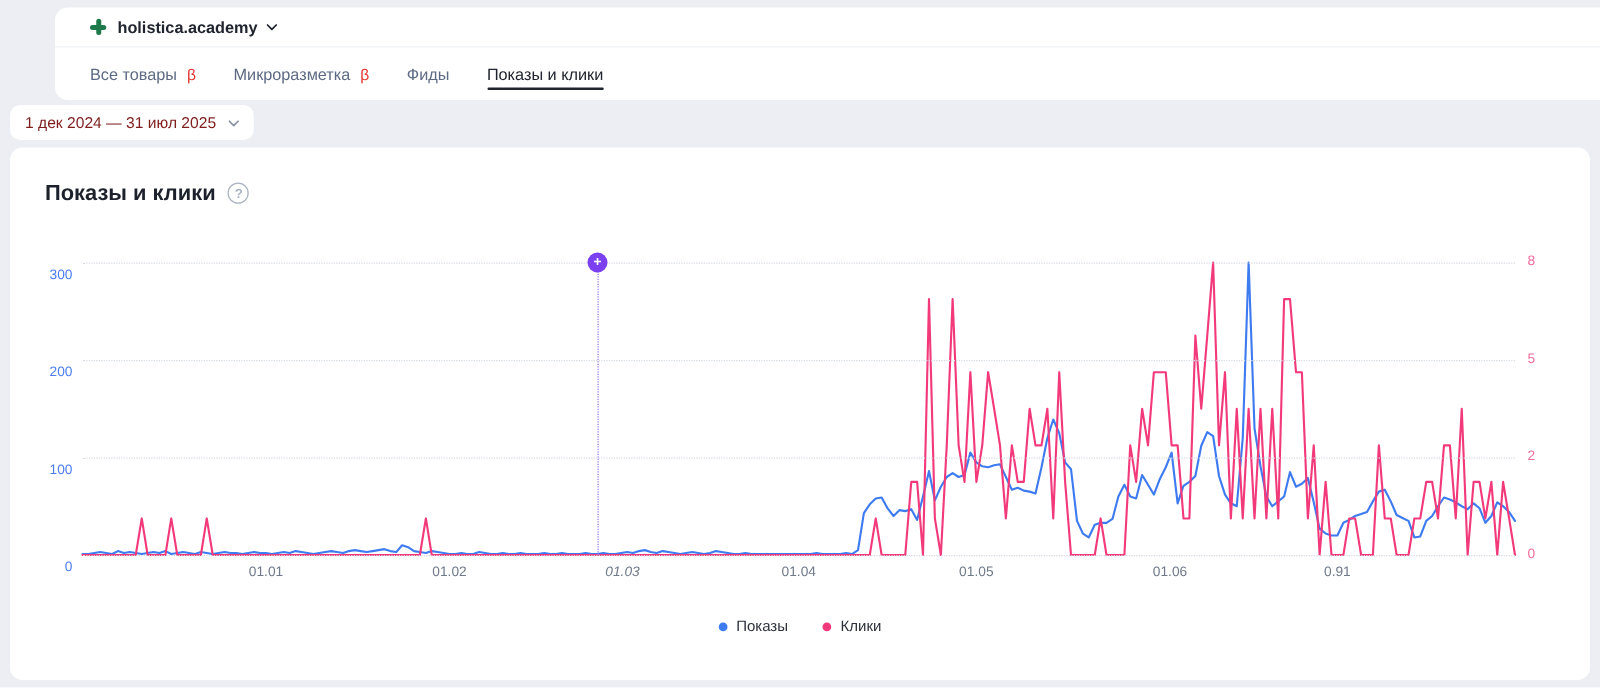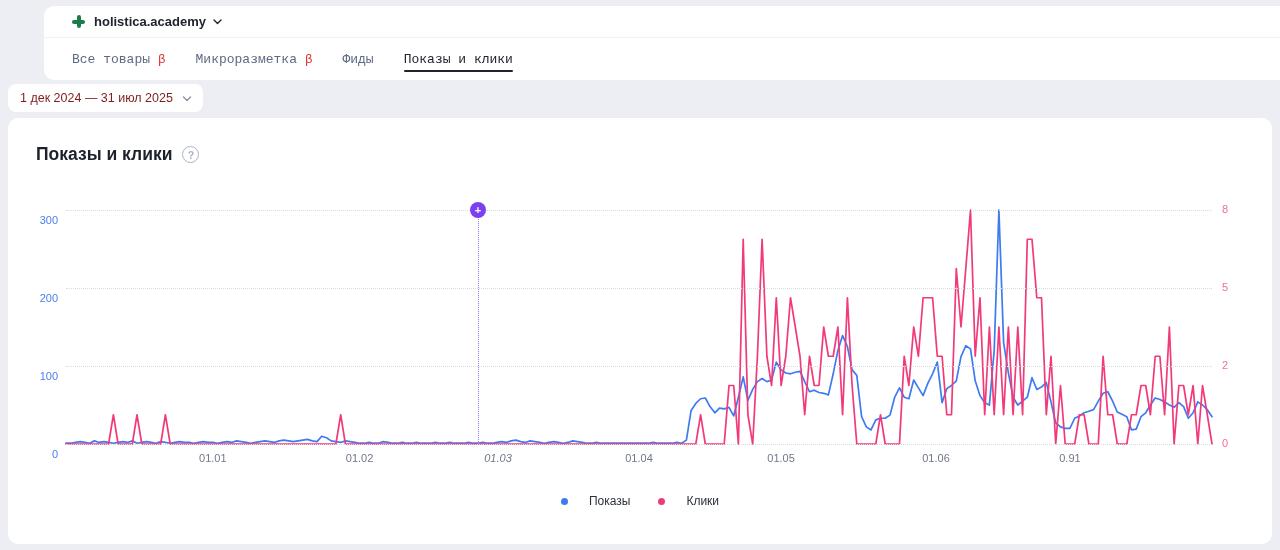--- a/index.html
+++ b/index.html
@@ -13,21 +13,21 @@
   .top-panel{top:6px;height:74px;border-radius:10px;}
   .topbar{height:31px;display:flex;align-items:center;padding:0 28px;border-bottom:1px solid #f0f2f5;}
   .favicon{width:13px;height:13px;position:relative;margin-right:9px;flex:0 0 auto;}
   .favicon i{position:absolute;background:#1e7a4b;border-radius:2px;}
   .favicon .v{left:4.5px;top:0;width:4px;height:13px;}
   .favicon .h{left:0;top:4.5px;width:13px;height:4px;}
   .domain{font-size:13px;font-weight:700;color:#20242e;}
   .chev{margin-left:7px;width:9px;height:9px;display:inline-block;}
   .chev svg{display:block;}
   .tabs{height:43px;display:flex;align-items:center;padding:0 28px;gap:30px;}
-  .tab{position:relative;display:flex;align-items:center;height:100%;cursor:pointer;font-family:Liberation Mono, monospace;}
+  .tab{position:relative;display:flex;align-items:center;height:100%;cursor:pointer;}
   .tab-label{font-size:13px;color:#5d6a83;}
   .tab.active .tab-label{color:#20242e;font-weight:500;}
   .tab.active::after{content:"";position:absolute;left:0;right:0;bottom:9px;height:2.5px;background:#20242e;border-radius:1px;}
   .beta{color:#e0332e;font-size:12.5px;margin-left:8px;}
   .date-pill{
     position:absolute;left:8px;top:84px;height:28px;background:#fff;border-radius:8px;
     display:flex;align-items:center;padding:0 12px;font-size:12.5px;color:#7f1d1d;cursor:pointer;
   }
   .date-pill .chev{margin-left:9px;}
   .card{position:absolute;left:8px;top:118px;width:1264px;height:426px;background:#fff;border-radius:10px;}
@@ -46,21 +46,21 @@
   .y-right div{position:absolute;left:0;}
   .x-axis{position:absolute;left:58px;top:334px;width:1146px;height:16px;font-size:11px;color:#6f7989;}
   .x-axis div{position:absolute;width:44px;margin-left:-22px;text-align:center;}
   .series-svg{position:absolute;left:0;top:0;overflow:visible;}
   .ann-line{position:absolute;top:7px;height:227px;width:0;border-left:1.5px dotted #9d78f3;}
   .ann-dot{
     position:absolute;top:-8px;width:16px;height:16px;border-radius:50%;background:#7b41f0;
     color:#fff;font-size:11px;font-weight:700;display:flex;align-items:center;justify-content:center;cursor:pointer;z-index:3;
   }
   .legend{position:absolute;left:0;top:376px;width:1264px;display:flex;justify-content:center;gap:28px;}
-  .legend-item{display:flex;align-items:center;gap:21px;font-size:12px;color:#2c313c;cursor:pointer;}
+  .legend-item{display:flex;align-items:center;gap:7px;font-size:12px;color:#2c313c;cursor:pointer;}
   .legend-dot{width:7px;height:7px;border-radius:50%;}
 </style>
 </head>
 <body>
 
 <div class="panel top-panel">
   <div class="topbar">
     <span class="favicon">
         <i class="v"></i>
         <i class="h"></i>

